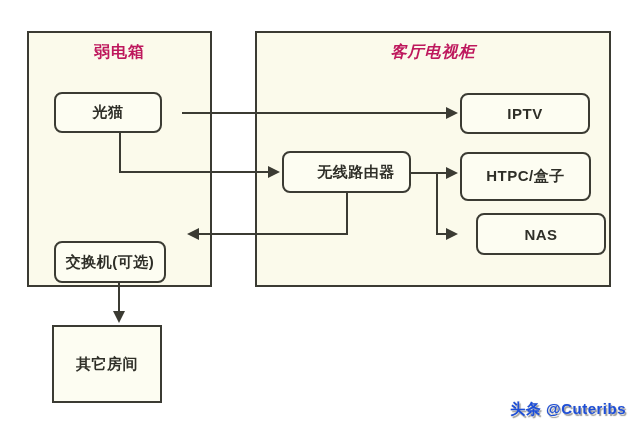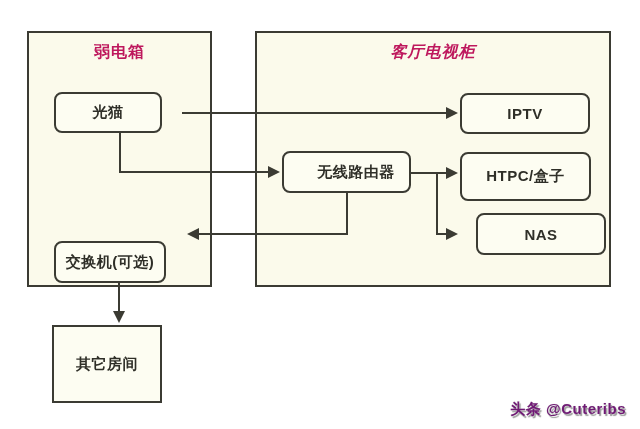--- a/index.html
+++ b/index.html
@@ -63,21 +63,21 @@
     fill: none;
     stroke: #3b3b33;
     stroke-width: 2;
   }
   .watermark {
     position: absolute;
     right: 14px;
     bottom: 10px;
     font-size: 15px;
     font-weight: bold;
-    color: #701a75;
+    color: #1d4ed8;
     text-shadow: 0 0 1px #c9c9c9, 1.5px 1.5px 1px #9a9a9a;
     letter-spacing: 0.5px;
   }
 </style>
 </head>
 <body>
 
 <div class="canvas">
 
   <div class="container-box" id="weak-current-box">

